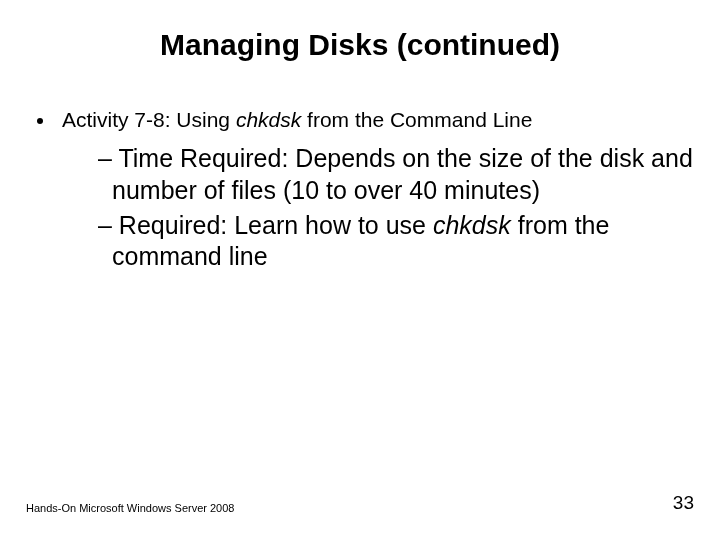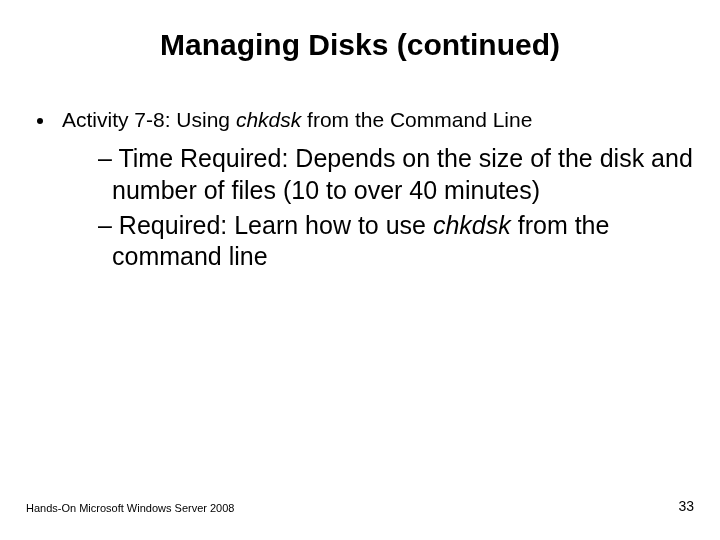--- a/index.html
+++ b/index.html
@@ -7,21 +7,21 @@
   .slide { position: relative; width: 720px; height: 532px; border-radius: 26px; }
   .title { font-size: 30px; text-align: center; padding-top: 28px; }
   .body { padding: 45px 26px 0 26px; font-size: 21px; line-height: 1.25; }
   ul.lvl1 { list-style: disc; padding-left: 30px; }
   ul.lvl1 > li { padding-left: 6px; }
   ul.lvl2 { list-style: none; padding-left: 36px; margin-top: 10px; font-size: 25px; }
   ul.lvl2 > li { text-indent: -14px; padding-left: 14px; margin-bottom: 4px; }
   ul.lvl2 > li::before { content: "– "; }
   .em { font-style: italic; text-align: center; }
   .footer { position: absolute; left: 26px; bottom: 18px; font-size: 11px; }
-  .pagenum { position: absolute; right: 26px; bottom: 18px; font-size: 14px; text-align: right; }
+  .pagenum { position: absolute; right: 26px; bottom: 18px; font-size: 19px; text-align: right; }
 </style>
 </head>
 <body>
 <div class="slide">
 
 <h1 class="title">Managing Disks (continued)</h1>
 
 <div class="body">
   <ul class="lvl1">
     <li>

